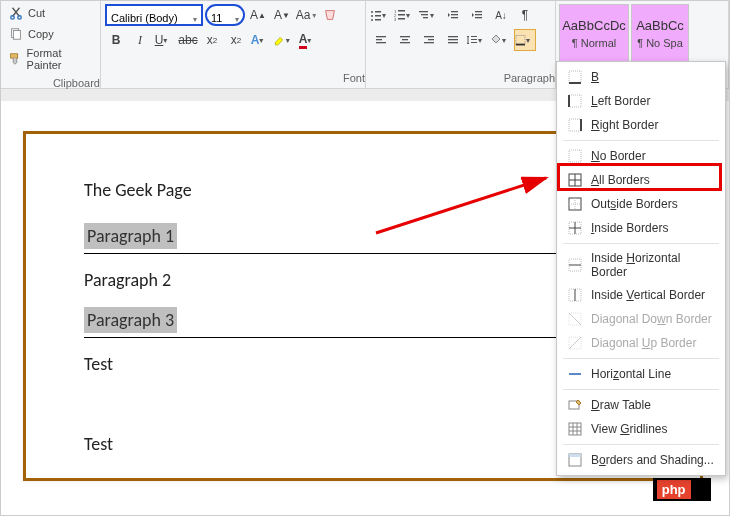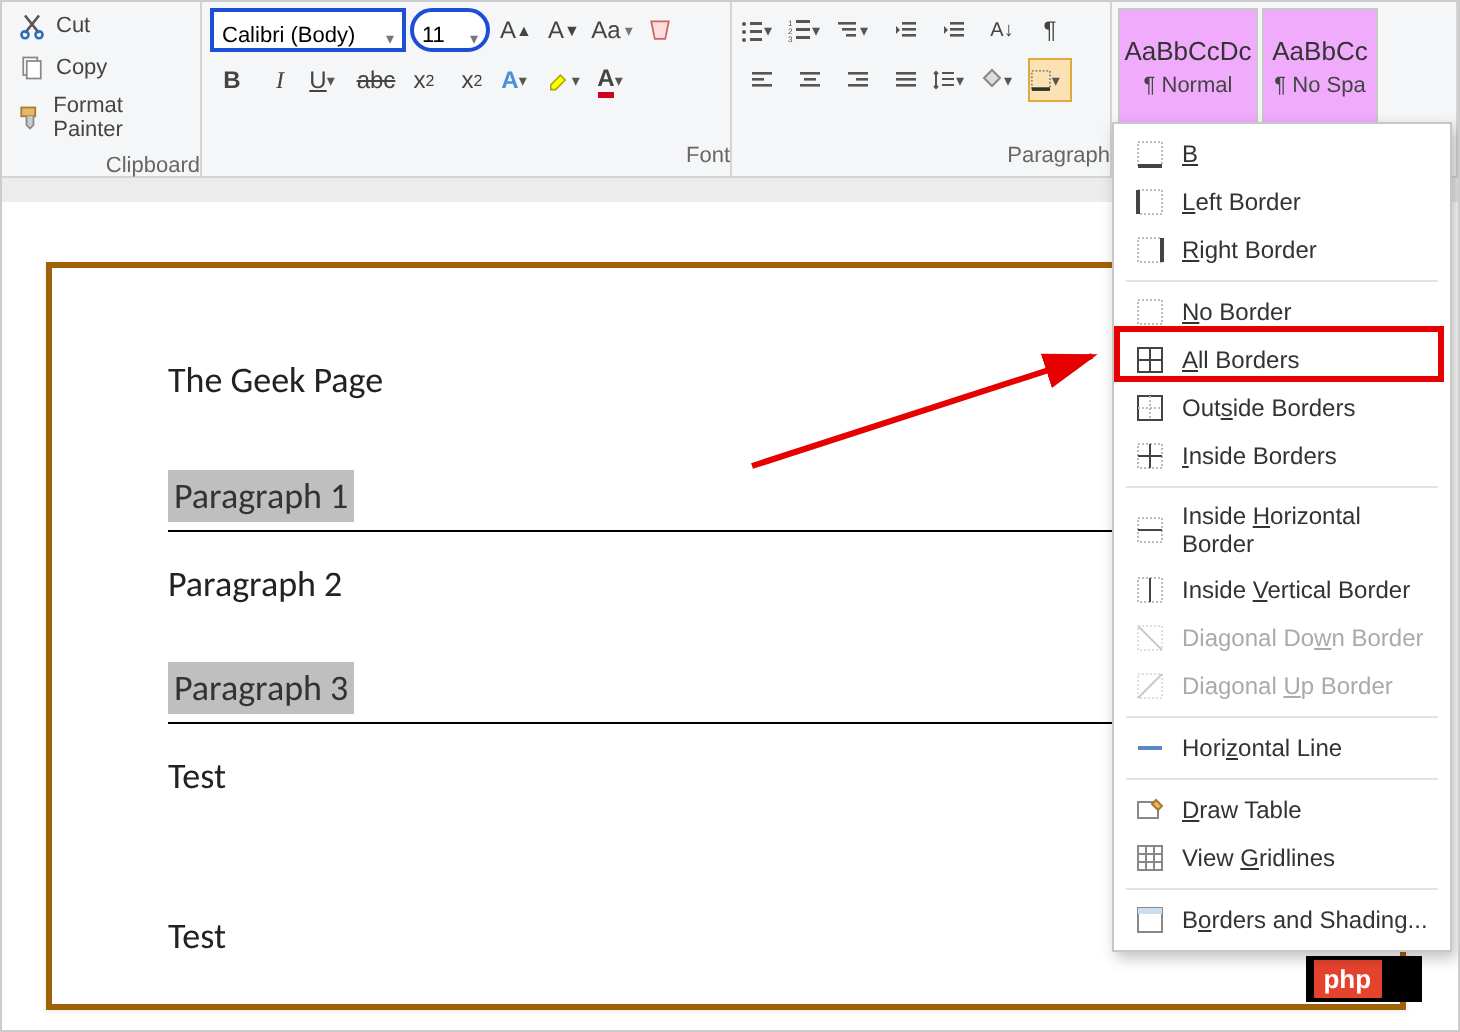--- a/index.html
+++ b/index.html
@@ -104,21 +104,21 @@
       border: 3px solid #a16207;
       box-shadow: 0 1px 3px rgba(0,0,0,0.08);
       position:relative;
     }
     .doc-line {
       font-family: Calibri, sans-serif;
       font-size: 18px;
       color: #222;
       padding: 5px 0 3px;
     }
-    .sel { background:#bfbfbf; color:#333; padding: 2px 3px; display:inline-block;margin-top:12px; }
+    .sel { background:#bfbfbf; color:#333; padding: 2px 3px; display:inline-block; }
     .hr-para { border-bottom: 1px solid #000; padding-bottom:4px; margin-bottom:2px; }
     .border-menu {
       position:absolute;
       top: 60px; left: 555px;
       width: 170px;
       background:#fff;
       border: 1px solid #c7c7c7;
       box-shadow: 2px 3px 7px rgba(0,0,0,0.25);
       padding: 3px 2px;
       z-index: 50;

